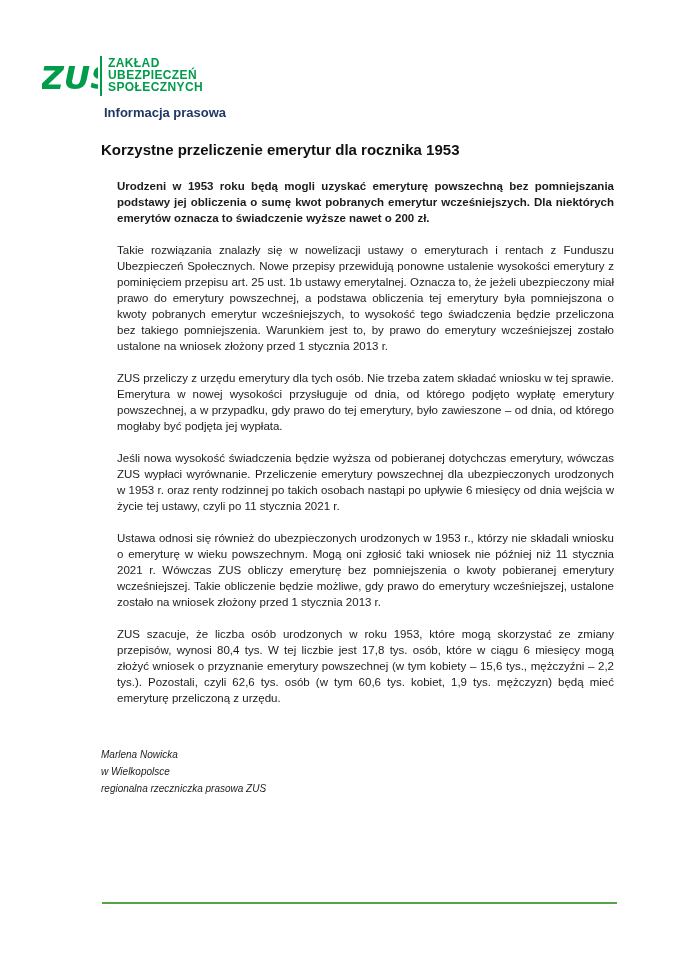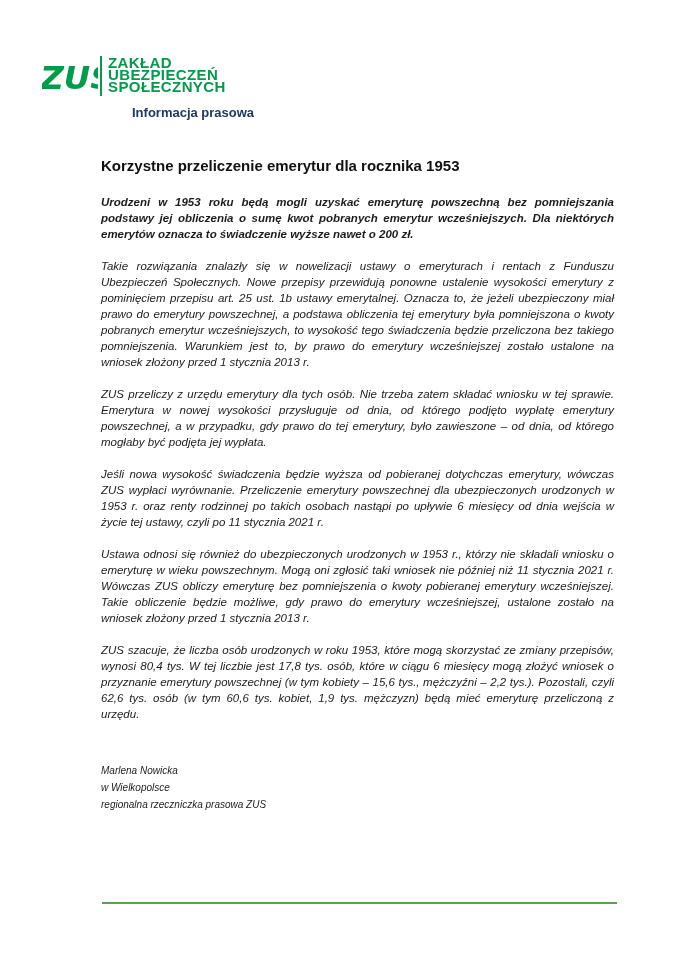--- a/index.html
+++ b/index.html
@@ -8,39 +8,39 @@
     font-family:"Liberation Sans","DejaVu Sans",sans-serif;
     color:#1c1c1c;overflow:hidden;
   }
   
   .logo-block{position:absolute;left:42px;top:54px;}
   .logo-row{display:flex;align-items:stretch;}
   .zus-script{width:56px;height:44px;display:block;}
   .logo-divider{width:2px;background:#009C4A;margin:2px 6px 2px 2px;}
   .org-name{
     padding-top:3px;
-    color:#009C4A;font-size:15px;font-weight:bold;letter-spacing:.4px;
+    color:#009C4A;font-size:12px;font-weight:bold;letter-spacing:.4px;
     line-height:12px;text-transform:uppercase;
   }
   .press-label{
-    margin-top:7px;margin-left:90px;
+    margin-top:7px;margin-left:62px;
     color:#1F3864;font-size:13px;font-weight:600;
   }
   
-  .content{position:absolute;left:101px;top:156px;width:513px;}
+  .content{position:absolute;left:101px;top:140px;width:513px;}
   .doc-title{
     font-size:15px;font-weight:bold;color:#111;
     margin:0 0 18px 0;line-height:20px;
   }
   .lead{
     font-weight:bold;
   }
   .para{
     font-size:11.5px;line-height:16px;text-align:justify;
-    margin:0 0 16px 0;color:#1c1c1c;font-style:italic;
+    margin:0 0 16px 16px;color:#1c1c1c;
   }
   .signature{margin-top:40px;font-style:italic;font-size:10px;line-height:17px;}
   
   .footer-rule{
     position:absolute;left:102px;top:902px;width:515px;height:2px;
     background:#55A546;
   }
 </style>
 </head>
 <body>

